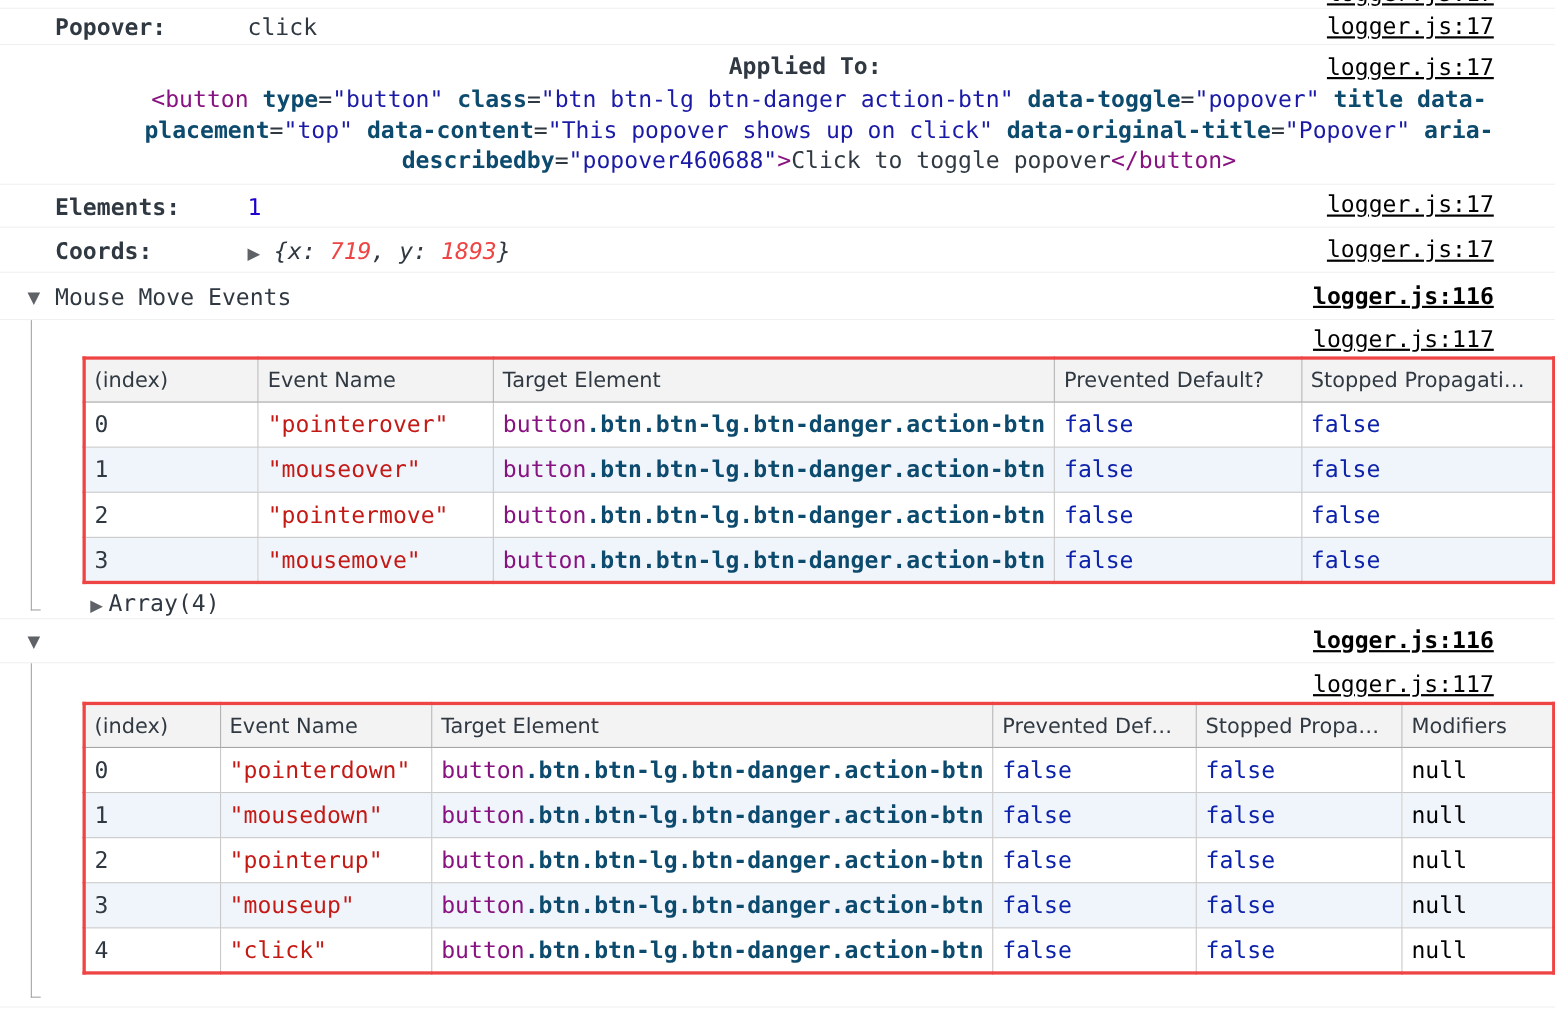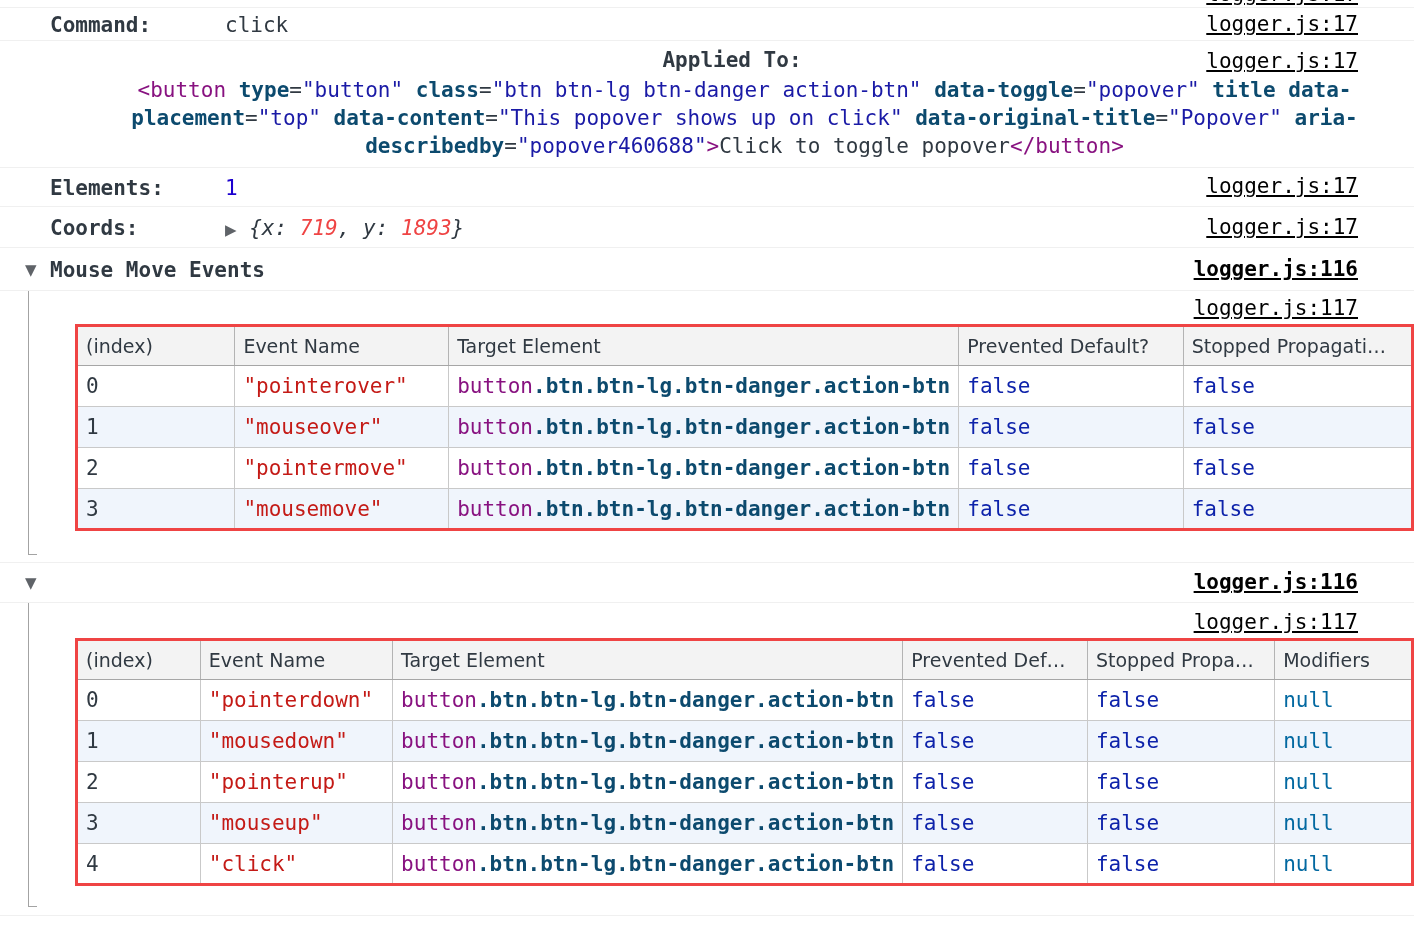--- a/index.html
+++ b/index.html
@@ -35,28 +35,28 @@
   .g-header.second .srclink { top:7px; }
 
   .code-block { padding-left:75px; line-height:28px; margin-top:4px; white-space:nowrap; }
   .c-plain { color:#303942; }
   .c-tag   { color:#881280; }
   .c-attr  { color:#0c4a6e;font-weight:bold; }
   .c-val   { color:#1a1aa6; }
   .c-num   { color:#ef4444; }
   .c-str   { color:#c41a16; }
   .c-bool  { color:#0d22aa; }
-  .c-null  { color:#0369a1; }
+  .c-null  { color:#000000; }
 
   .value-num { color:#1c00cf; }
   .tri { font-family:"DejaVu Sans", sans-serif; color:#5f6368; font-size:15px; cursor:pointer; }
   .coords-preview { font-style:italic; }
   .coords-preview .c-num { font-style:italic; }
 
-  .g-title { font-weight:bold; margin-left:50px; }
+  .g-title { font-weight:normal; margin-left:50px; }
   .g-header .tri { position:absolute; left:25px; top:13px; }
   .g-header.second .tri { top:11px; }
 
   .guide { position:absolute; left:28px; top:0; width:9px;
            border-left:1px solid #a3a3a3; border-bottom:1px solid #a3a3a3; }
   .g-body.first  .guide { height:264px; }
   .g-body.second .guide { height:304px; }
 
   .link-row { text-align:right; padding-right:56px; }
   .g-body.first  .link-row { height:33px; padding-top:5px; }
@@ -77,21 +77,21 @@
 </head>
 <body>
 
 <div id="console">
 
   <div class="crow r-partial">
     <span class="srclink">logger.js:17</span>
   </div>
 
   <div class="crow r-command">
-    <span class="lbl">Command:</span><span>click</span>
+    <span class="lbl">Popover:</span><span>click</span>
     <span class="srclink">logger.js:17</span>
   </div>
 
   <div class="crow r-applied">
     <span class="lbl wide">Applied To:</span>
     <div class="code-block" id="applied-html">
         <div><span class="c-tag">&lt;button</span><span class="c-plain"> </span><span class="c-attr">type</span><span class="c-plain">=</span><span class="c-val">"button"</span><span class="c-plain"> </span><span class="c-attr">class</span><span class="c-plain">=</span><span class="c-val">"btn btn-lg btn-danger action-btn"</span><span class="c-plain"> </span><span class="c-attr">data-toggle</span><span class="c-plain">=</span><span class="c-val">"popover"</span><span class="c-plain"> </span><span class="c-attr">title</span><span class="c-plain"> </span><span class="c-attr">data-</span></div>
         <div><span class="c-attr">placement</span><span class="c-plain">=</span><span class="c-val">"top"</span><span class="c-plain"> </span><span class="c-attr">data-content</span><span class="c-plain">=</span><span class="c-val">"This popover shows up on click"</span><span class="c-plain"> </span><span class="c-attr">data-original-title</span><span class="c-plain">=</span><span class="c-val">"Popover"</span><span class="c-plain"> </span><span class="c-attr">aria-</span></div>
         <div><span class="c-attr">describedby</span><span class="c-plain">=</span><span class="c-val">"popover460688"</span><span class="c-tag">&gt;</span><span class="c-plain">Click to toggle popover</span><span class="c-tag">&lt;/button&gt;</span></div>
       </div>
@@ -160,20 +160,23 @@
           </tr>
           <tr>
             <td>3</td>
             <td class="c-str">"mousemove"</td>
             <td><span class="c-tag">button</span><span class="c-attr">.btn.btn-lg.btn-danger.action-btn</span></td>
             <td class="c-bool">false</td>
             <td class="c-bool">false</td>
           </tr>
         </tbody>
       </table>
+    <div class="array-row">
+      <span class="tri">▶</span><span>Array(4)</span>
+    </div>
   </div>
 
   <div class="crow g-header second">
     <span class="tri">▼</span>
     <span class="srclink bold">logger.js:116</span>
   </div>
 
   <div class="crow g-body second">
     <div class="guide"></div>
     <div class="link-row">

